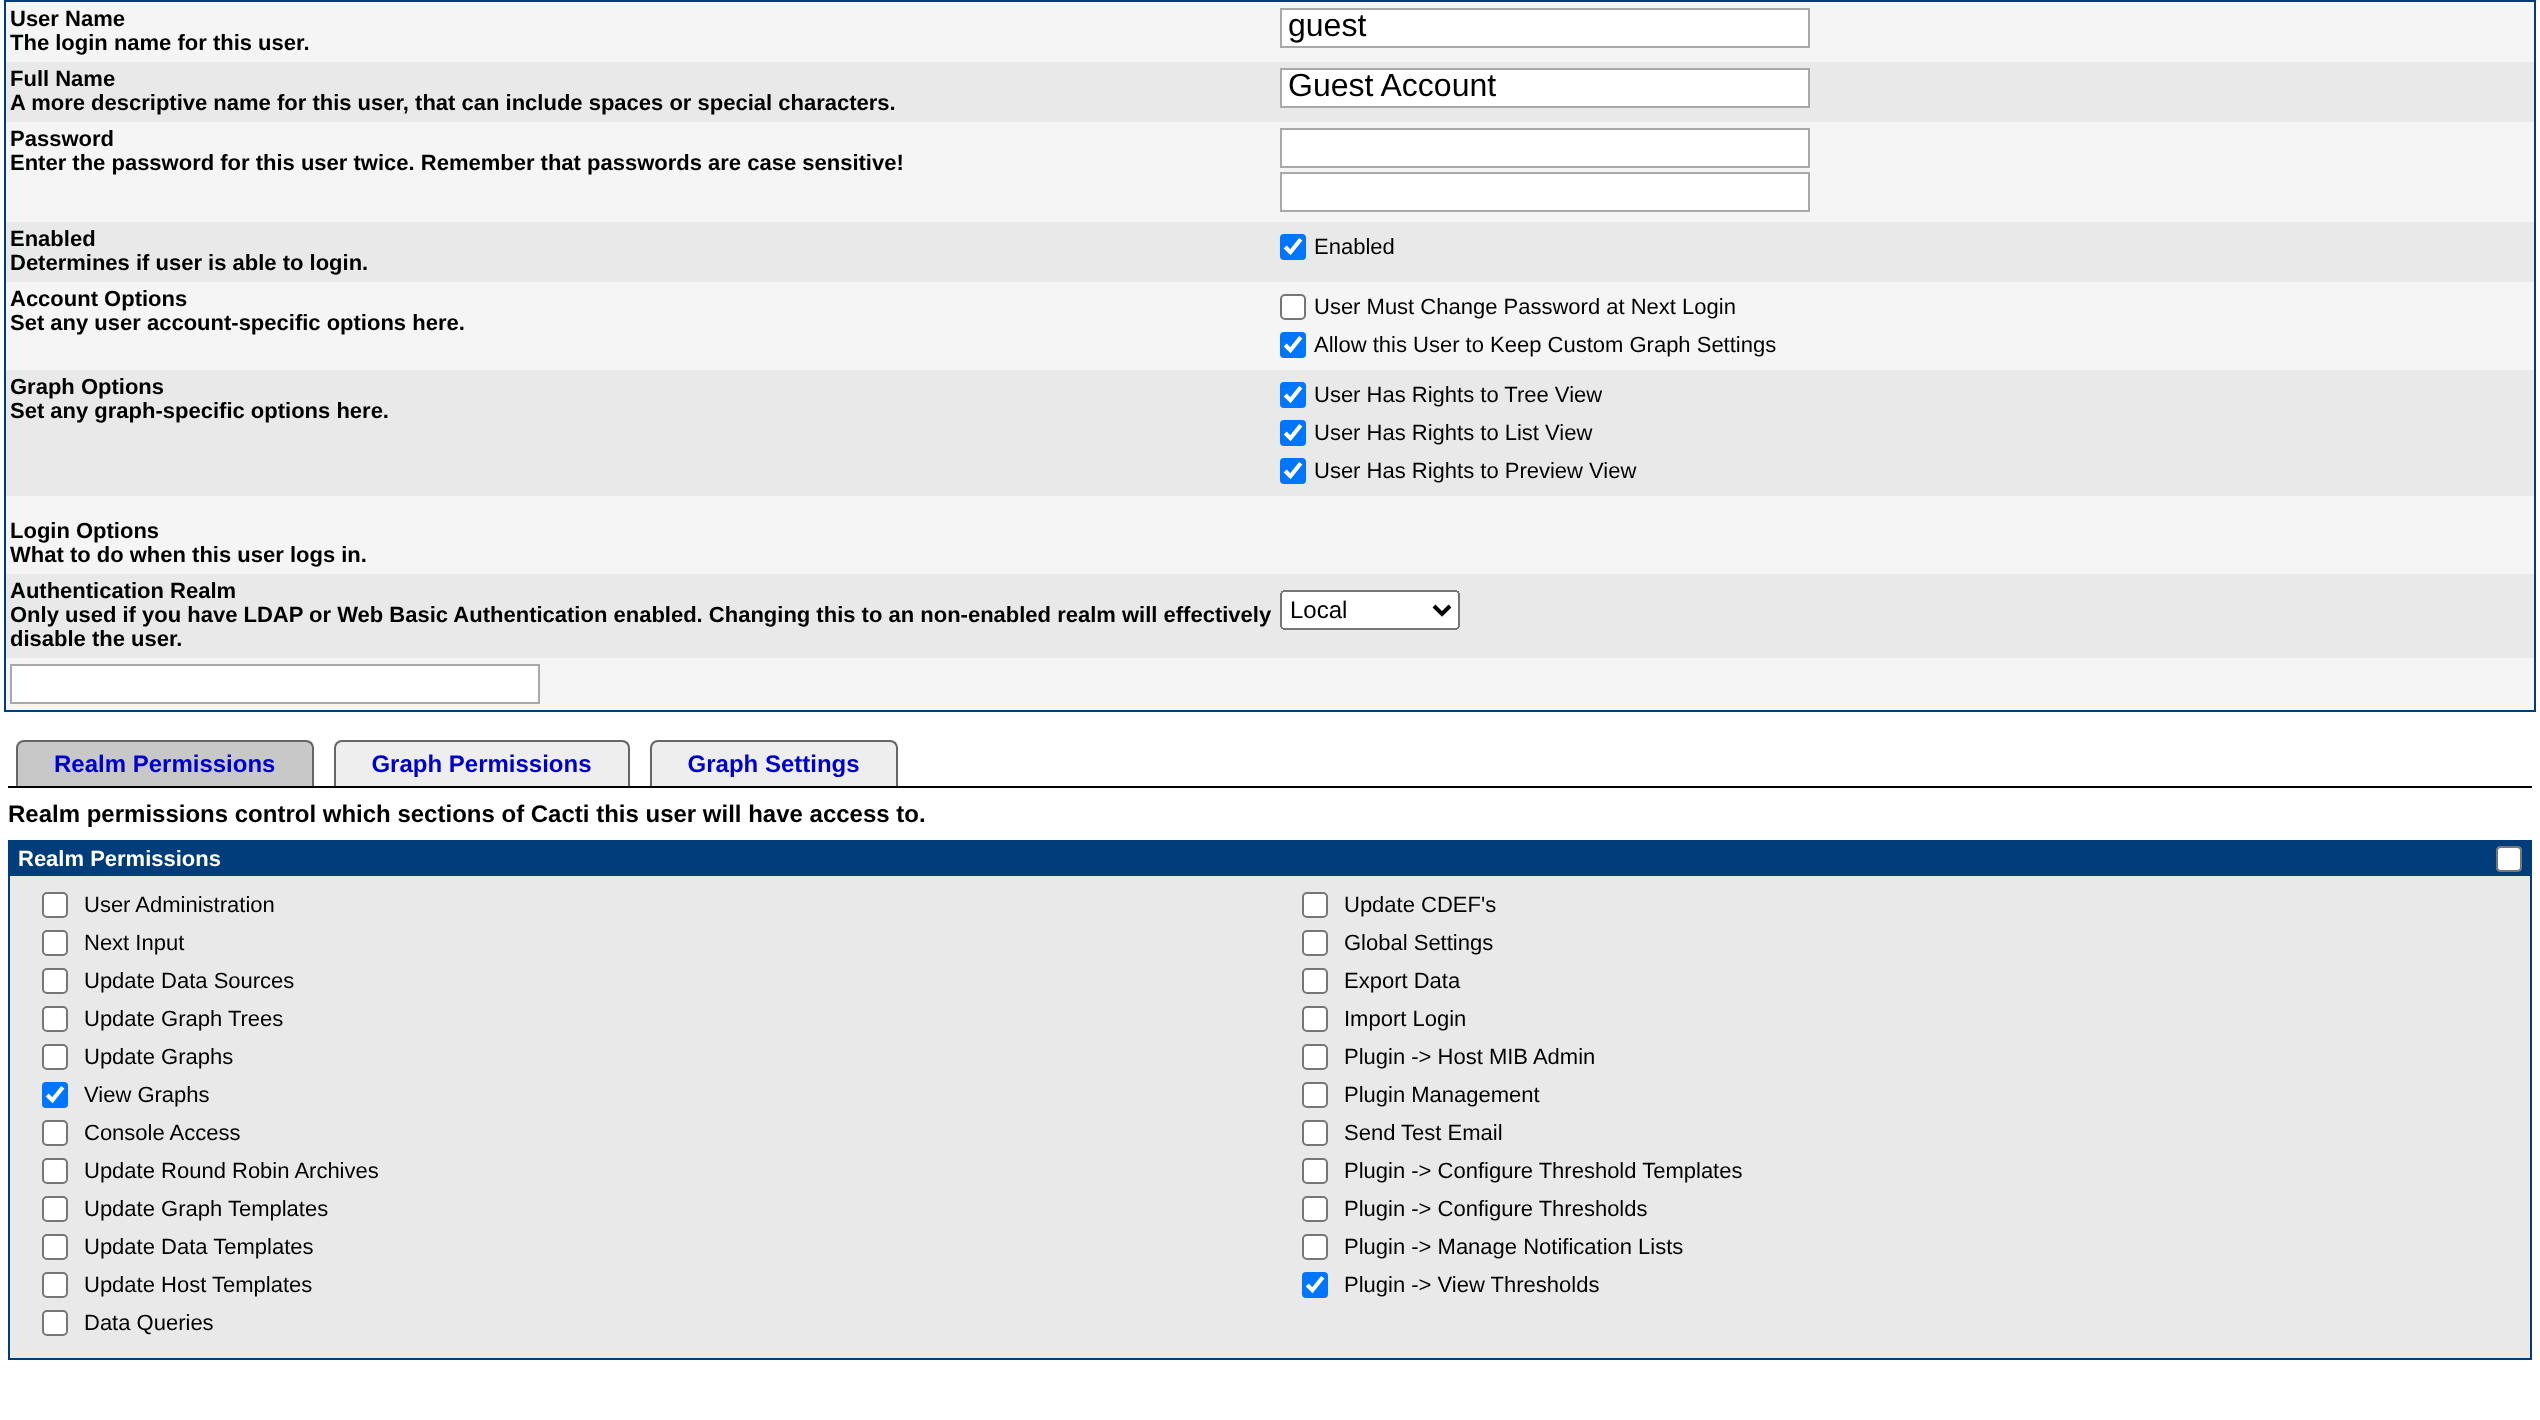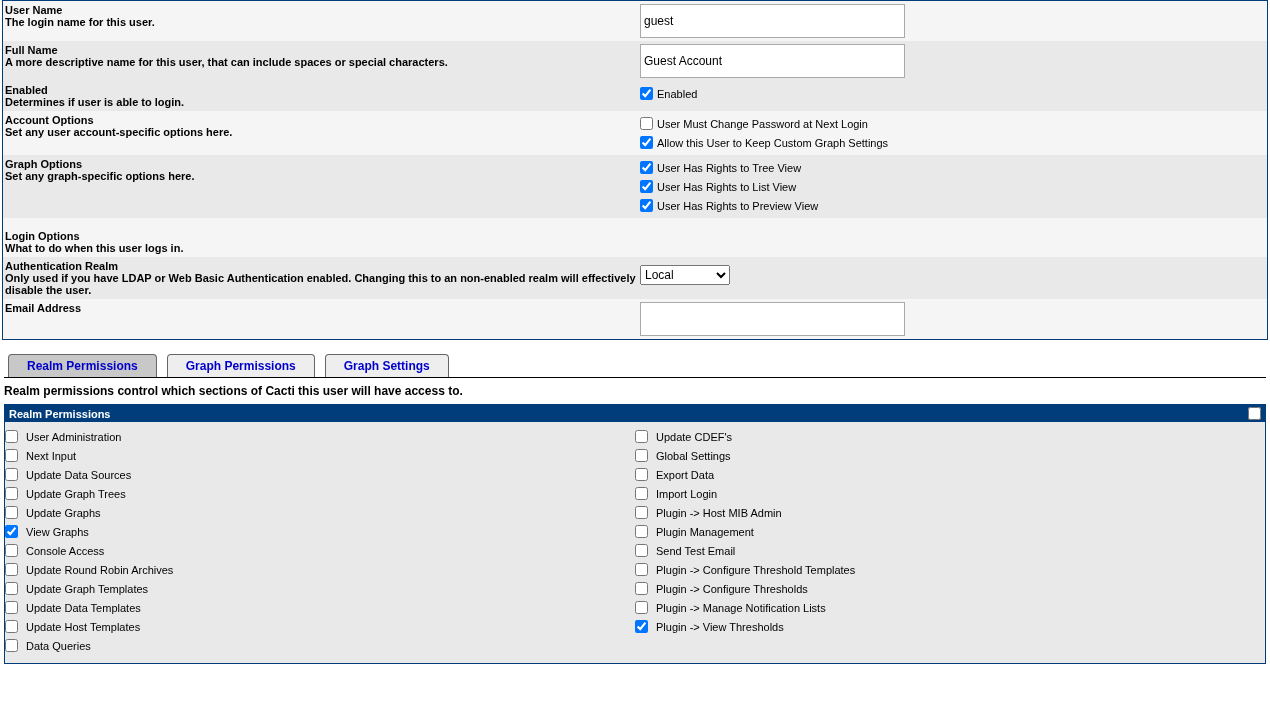--- a/index.html
+++ b/index.html
@@ -5,36 +5,36 @@
 * { box-sizing: border-box; margin: 0; padding: 0; }
 body { font-family: Verdana, Arial, sans-serif; font-size: 11px; color: #000; background: #fff; width: 1270px; }
 .main-container { border: 1px solid #003d7a; border-top: 1px solid #003d7a; width: 1266px; margin: 0 2px; }
 .form-row { display: flex; border-bottom: 0; justify-content: space-between; }
 .form-row.alt { background: #e9e9e9; }
 .form-row.light { background: #f5f5f5; }
 .form-label-cell { width: 635px; padding: 3px 2px 3px 2px; }
 .form-input-cell { flex: 1; padding: 3px 2px; }
 .form-label-cell b { font-weight: bold; font-size: 11px; display: block; }
 .form-label-cell .desc { font-size: 11px; font-weight: bold; }
-input[type="text"], input[type="password"] { width: 265px; height: 34px; border: 1px solid #a9a9a9; font-size: 12px; padding: 1px 3px; font-family: Arial, sans-serif; }
+input[type="text"], input[type="password"] { width: 265px; height: 20px; border: 1px solid #a9a9a9; font-size: 16px; padding: 1px 3px; font-family: Arial, sans-serif; }
 select { font-size: 12px; height: 20px; }
 .checkbox-line, .radio-line { display: flex; align-items: center; height: 19px; }
 .checkbox-line input, .radio-line input { margin-right: 4px; }
 .tabs-row { margin: 14px 0 0 8px; display: flex; gap: 10px; }
 .tab { border: 1px solid #666; border-bottom: none; padding: 4px 18px; background: #eee; border-radius: 4px 4px 0 0; cursor: pointer; }
 .tab.active { background: #c8c8c8; }
 .tab a { color: #0000cc; font-weight: bold; text-decoration: none; font-size: 12px; }
 .tab-divider { border-top: 1px solid #000; margin: 0 4px 0 4px; }
 .tab-desc { font-weight: bold; font-size: 12px; padding: 6px 2px 6px 4px; }
 .section-container { border: 1px solid #003d7a; margin: 0 4px 4px 4px; }
 .section-header { background: #003d7a; color: #fff; font-weight: bold; font-size: 11px; padding: 2px 4px; display: flex; justify-content: space-between; align-items: center; }
 .section-header .toggle-checkbox { width: 13px; height: 13px; }
 .perms-body { background: #e9e9e9; display: flex; padding: 5px 0 8px 0; }
 .perms-col { flex: 1; }
-.perm-item { display: flex; align-items: center; height: 19px; padding-left: 0; }
+.perm-item { display: flex; align-items: center; height: 19px; padding-left: 16px; }
 .perm-item input { margin-right: 8px; }
 .stacked-inputs input { display: block; margin-bottom: 2px; }
 </style>
 </head>
 <body>
 
 <div class="main-container">
 
   <div class="form-row light">
     <div class="form-label-cell">
@@ -49,20 +49,30 @@
   <div class="form-row alt">
     <div class="form-label-cell">
       <b>Full Name</b>
       <span class="desc">A more descriptive name for this user, that can include spaces or special characters.</span>
     </div>
     <div class="form-input-cell">
       <input type="text" value="Guest Account" style="">
     </div>
   </div>
 
+  <div class="form-row light">
+    <div class="form-label-cell">
+      <b>Password</b>
+      <span class="desc">Enter the password for this user twice. Remember that passwords are case sensitive!</span>
+    </div>
+    <div class="form-input-cell stacked-inputs">
+      <input type="password" value="" style="">
+      <input type="password" value="" style="">
+    </div>
+  </div>
 
   <div class="form-row alt">
     <div class="form-label-cell">
       <b>Enabled</b>
       <span class="desc">Determines if user is able to login.</span>
     </div>
     <div class="form-input-cell">
       <div class="checkbox-line">
         <input type="checkbox" checked="" style="">
         <span>Enabled</span>
@@ -121,23 +131,20 @@
       <span class="desc">Only used if you have LDAP or Web Basic Authentication enabled. Changing this to an non-enabled realm will effectively disable the user.</span>
     </div>
     <div class="form-input-cell" style="padding-top:8px;">
       <select style="width:90px;">
         <option>Local</option>
       </select>
     </div>
   </div>
 
   <div class="form-row light">
-    <div class="form-label-cell">
-      <b>Email Address</b>
-    </div>
     <div class="form-input-cell">
       <input type="text" value="" style="">
     </div>
   </div>
 
 </div>
 
 <div class="tabs-row" id="tabs-row">
     <div class="tab active"><a href="#">Realm Permissions</a></div>
     <div class="tab"><a href="#">Graph Permissions</a></div>

